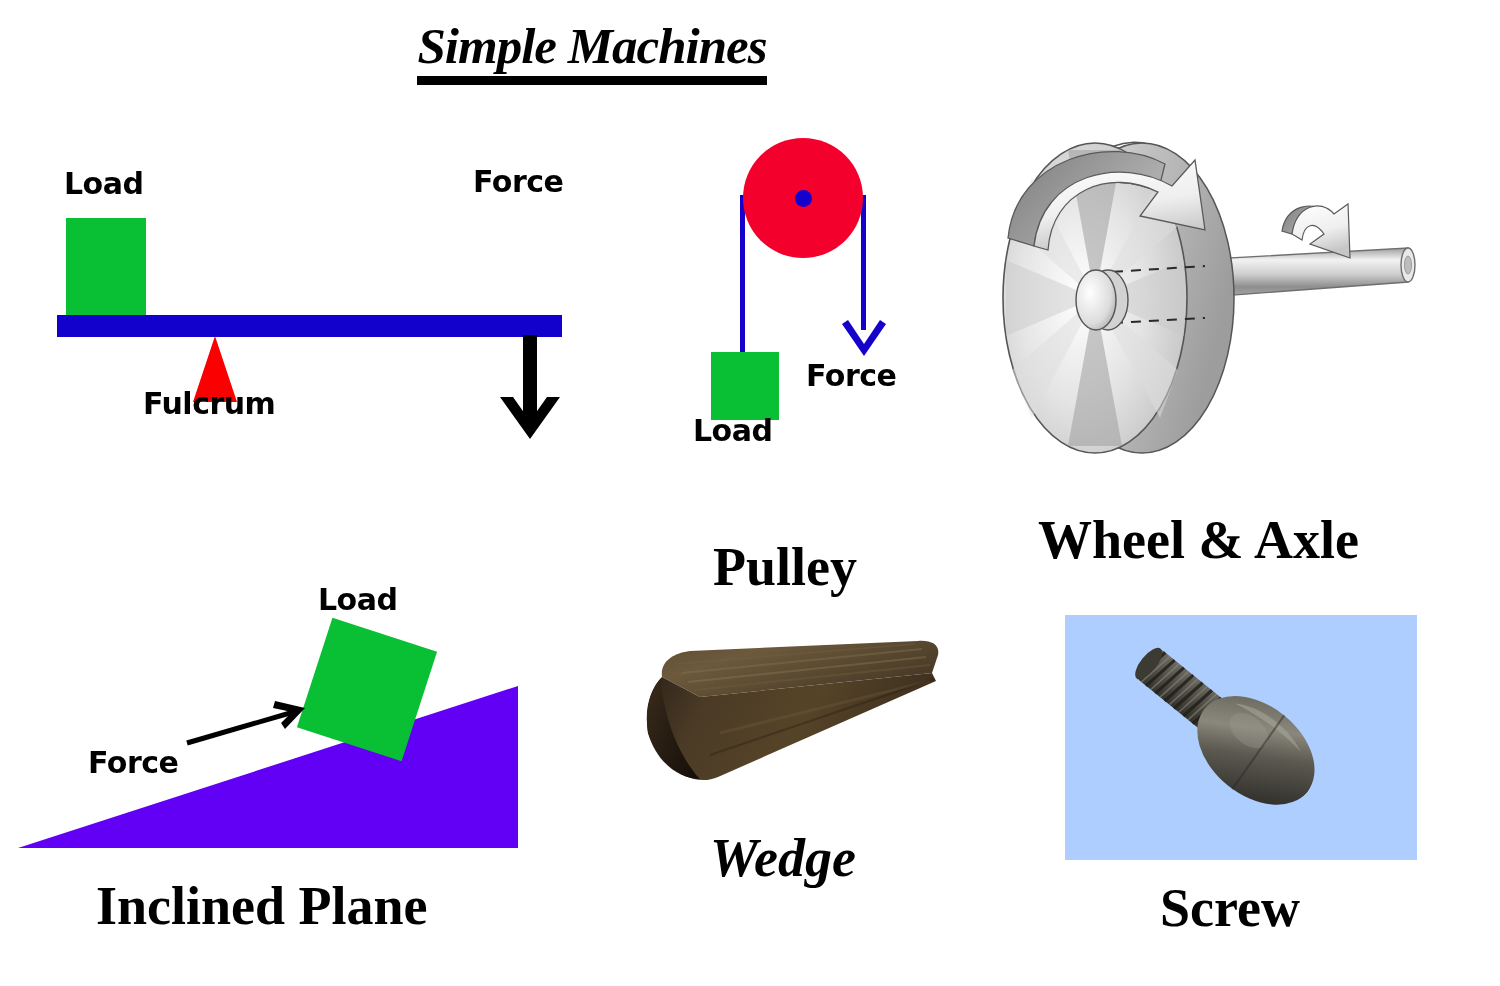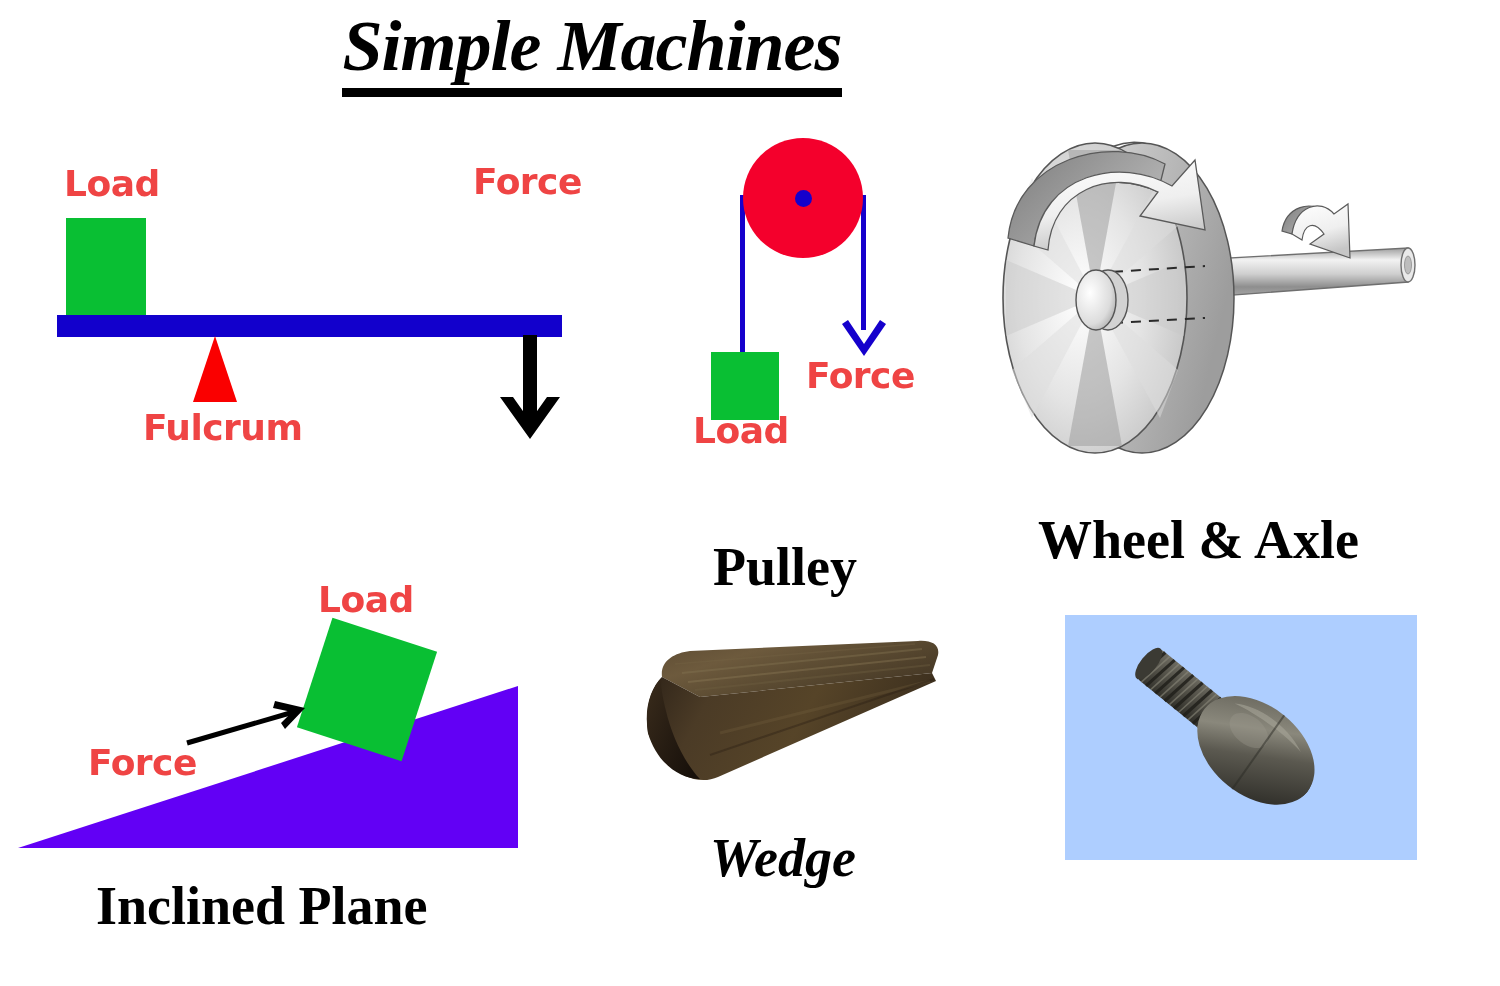--- a/index.html
+++ b/index.html
@@ -19,21 +19,21 @@
   
   #title {
     position: absolute;
     top: 2px;
     left: 0;
     width: 1184px;
     text-align: center;
     font-family: "Liberation Serif", serif;
     font-weight: bold;
     font-style: italic;
-    font-size: 72px;
+    font-size: 51px;
     line-height: 88px;
     color: #000000;
     letter-spacing: -1px;
   }
   #title span.u {
     border-bottom: 9px solid #000;
     padding-bottom: 2px;
   }
 
   
@@ -43,23 +43,23 @@
     font-weight: bold;
     font-size: 54px;
     line-height: 56px;
     color: #000;
     white-space: nowrap;
   }
   .tag {
     position: absolute;
     font-family: "DejaVu Sans", sans-serif;
     font-weight: bold;
-    font-size: 36px;
+    font-size: 30px;
     line-height: 32px;
-    color: #ef4444;
+    color: #000000;
     white-space: nowrap;
     letter-spacing: -0.5px;
   }
 
   
   .panel { position: absolute; }
 
   
   #lever { left: 0px; top: 130px; width: 620px; height: 400px; }
   #lever-beam {
@@ -78,21 +78,21 @@
     position: absolute;
     left: 193px; top: 206px;
     width: 0; height: 0;
     border-left: 22px solid transparent;
     border-right: 22px solid transparent;
     border-bottom: 66px solid #fa0000;
   }
   #lever-force-arrow { position: absolute; left: 495px; top: 205px; }
   #lever-load-label { left: 64px; top: 38px; }
   #lever-force-label { left: 473px; top: 36px; }
-  #lever-fulcrum-label { left: 143px; top: 258px; margin-top: 24px; }
+  #lever-fulcrum-label { left: 143px; top: 258px; }
   #lever-name { left: 166px; top: 320px; }
 
   
   #pulley { left: 645px; top: 130px; width: 340px; height: 420px; }
   #pulley-wheel {
     position: absolute;
     left: 98px; top: 8px;
     width: 120px; height: 120px;
     border-radius: 50%;
     background: #f4002c;
@@ -395,15 +395,16 @@
           <path d="M 192 86 C 232 86 262 102 262 123 C 262 144 232 160 192 160
                    C 186 160 186 86 192 86 Z" fill="url(#headGrad)"></path>
           <ellipse cx="196" cy="123" rx="66" ry="45" fill="url(#headGrad)"></ellipse>
           <path d="M 150 100 C 170 86 206 84 232 96 C 210 92 172 94 150 100 Z" fill="#a9a79a" opacity="0.55"></path>
           <ellipse cx="178" cy="112" rx="22" ry="14" fill="#9d9b8e" opacity="0.35"></ellipse>
           <path d="M 196 78 L 202 168" stroke="#2a2923" stroke-width="2" opacity="0.5" fill="none"></path>
         </g>
       </svg>
     </div>
 
+    <div class="machine-name" id="screw-name">Screw</div>
   </div>
 
 </div>
 
 </body></html>

